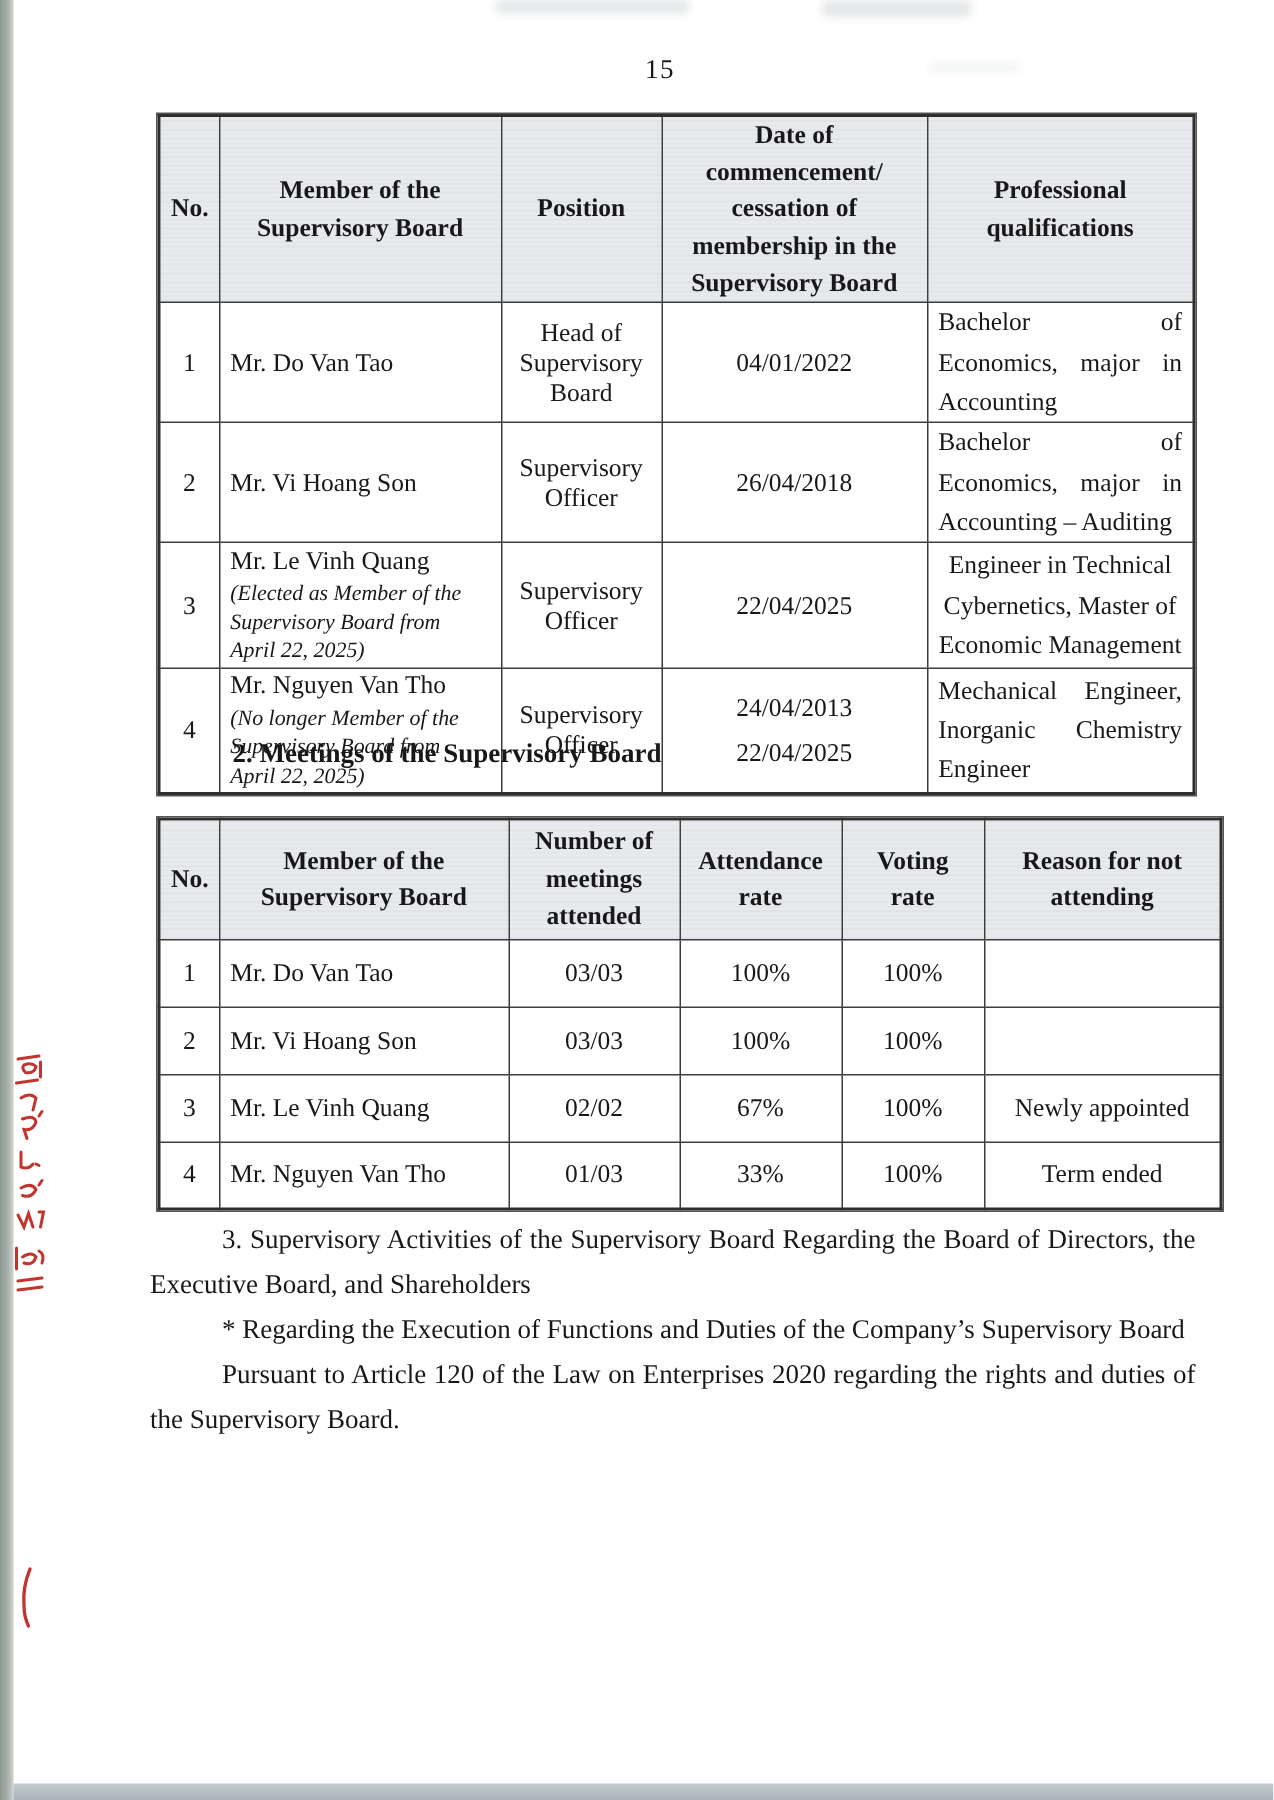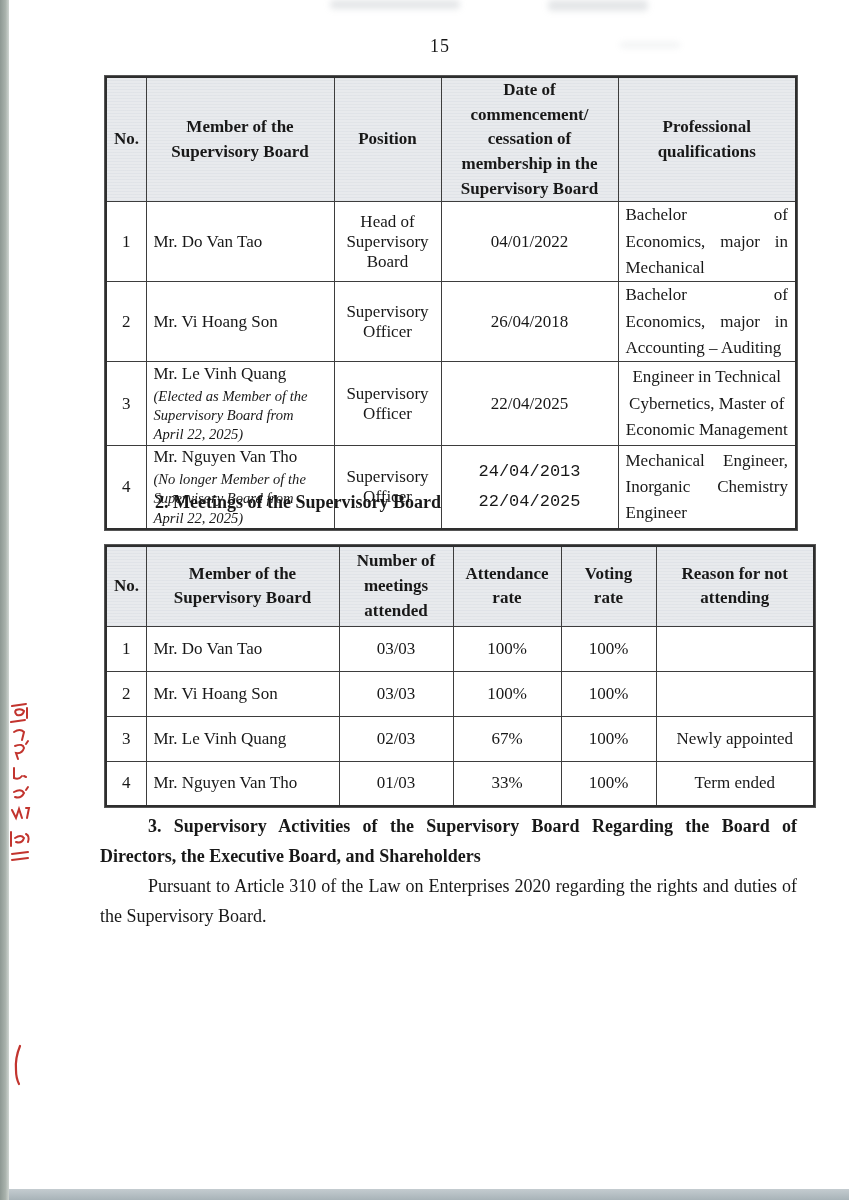--- a/index.html
+++ b/index.html
@@ -47,21 +47,21 @@
     font-weight: bold;
     text-align: center;
     line-height: 1.45;
     font-size: 17px;
   }
   td.c-center { text-align: center; }
   td.c-left { text-align: left; }
   td.c-justify { text-align: justify; line-height: 1.55; }
   .member-name { font-size: 17px; line-height: 1.35; }
   .member-note { font-style: italic; font-size: 14.6px; line-height: 1.32; margin-top: 1px; }
-  .date-line { line-height: 1.75; font-family: Liberation Mono, monospace; }
+  .date-line { line-height: 1.75; }
   #table1 { left: 105px; top: 76px; width: 690px; }
   #table1 tr.hdr-row   { height: 114px; }
   #table1 tr.r1 { height: 75px; }
   #table1 tr.r2 { height: 73px; }
   #table1 tr.r3 { height: 84px; }
   #table1 tr.r4 { height: 83px; }
   #table2 { left: 105px; top: 545px; width: 708px; }
   #table2 tr.hdr-row { height: 80px; }
   #table2 tr.body-row { height: 45px; }
   .sec2-heading {
@@ -69,21 +69,21 @@
     font-weight: bold; font-size: 18px;
   }
   .body-copy {
     position: absolute; left: 100px; top: 811px; width: 697px;
     font-size: 18px; line-height: 30px;
   }
   .body-copy p {
     text-align: justify;
     text-indent: 48px;
   }
-  .body-copy p.bold { font-weight: bold; }
+  .body-copy p.bold { font-weight: normal; }
   .body-copy p.stretch-last { text-align-last: justify; }
   .margin-note-svg { position: absolute; left: 6px; top: 702px; }
   .margin-tick { position: absolute; left: 11px; top: 1044px; }
 </style>
 </head>
 <body>
 
 <div class="page-edge-left"></div>
 <div class="page-edge-bottom"></div>
 <div class="smudge" style="left:330px; top:0; width:130px; height:9px;"></div>
@@ -106,21 +106,21 @@
     <th class="hdr">Member of the Supervisory Board</th>
     <th class="hdr">Position</th>
     <th class="hdr">Date of commencement/ cessation of membership in the Supervisory Board</th>
     <th class="hdr">Professional qualifications</th>
   </tr>
   <tr class="r1">
     <td class="c-center">1</td>
     <td class="c-left">Mr. Do Van Tao</td>
     <td class="c-center">Head of Supervisory Board</td>
     <td class="c-center">04/01/2022</td>
-    <td class="c-justify">Bachelor of Economics, major in Mechanical</td>
+    <td class="c-justify">Bachelor of Economics, major in Accounting</td>
   </tr>
   <tr class="r2">
     <td class="c-center">2</td>
     <td class="c-left">Mr. Vi Hoang Son</td>
     <td class="c-center">Supervisory Officer</td>
     <td class="c-center">26/04/2018</td>
     <td class="c-justify">Bachelor of Economics, major in Accounting – Auditing</td>
   </tr>
   <tr class="r3">
     <td class="c-center">3</td>
@@ -180,39 +180,40 @@
     <td class="c-center">2</td>
     <td class="c-left">Mr. Vi Hoang Son</td>
     <td class="c-center">03/03</td>
     <td class="c-center">100%</td>
     <td class="c-center">100%</td>
     <td class="c-center"></td>
   </tr>
   <tr class="body-row">
     <td class="c-center">3</td>
     <td class="c-left">Mr. Le Vinh Quang</td>
-    <td class="c-center">02/03</td>
+    <td class="c-center">02/02</td>
     <td class="c-center">67%</td>
     <td class="c-center">100%</td>
     <td class="c-center">Newly appointed</td>
   </tr>
   <tr class="body-row">
     <td class="c-center">4</td>
     <td class="c-left">Mr. Nguyen Van Tho</td>
     <td class="c-center">01/03</td>
     <td class="c-center">33%</td>
     <td class="c-center">100%</td>
     <td class="c-center">Term ended</td>
   </tr>
 </tbody>
   </table>
 
 <div class="body-copy">
   <p class="bold">3. Supervisory Activities of the Supervisory Board Regarding the Board of Directors, the Executive Board, and Shareholders</p>
-  <p>Pursuant to Article 310 of the Law on Enterprises 2020 regarding the rights and duties of the Supervisory Board.</p>
+  <p class="bold">* Regarding the Execution of Functions and Duties of the Company’s Supervisory Board</p>
+  <p>Pursuant to Article 120 of the Law on Enterprises 2020 regarding the rights and duties of the Supervisory Board.</p>
 </div>
 
 <svg class="margin-note-svg" width="30" height="172" viewBox="0 0 30 172">
   <g stroke="#c2342e" stroke-width="2" fill="none" stroke-linecap="round">
     <path d="M6 4 L20 2"></path>
     <path d="M10 8 q5 -2 8 1 q-1 5 -7 4 q-3 -3 -1 -5"></path>
     <path d="M21 6 L21 16"></path>
     <path d="M5 20 L19 18"></path>
     <path d="M8 30 q6 -4 10 0 l-2 8"></path>
     <path d="M9 44 q8 -3 9 2 q-2 6 -8 5 l2 6"></path>

